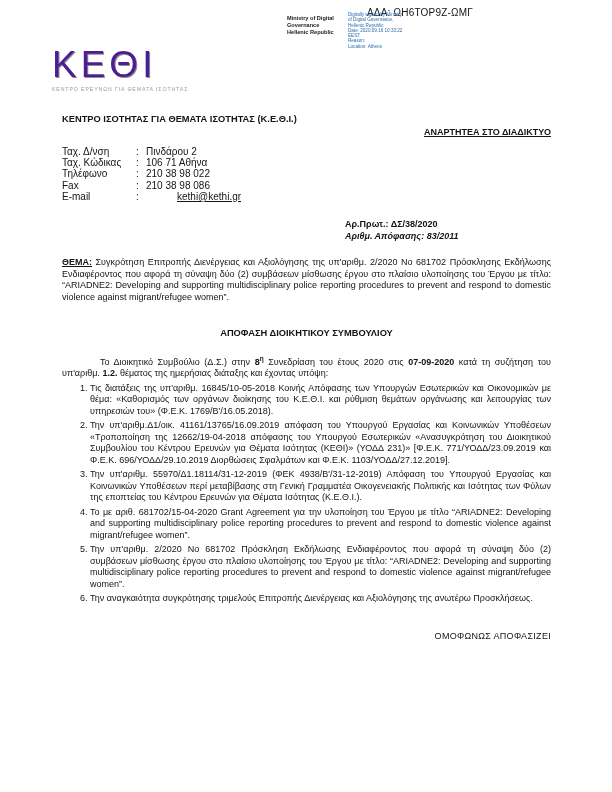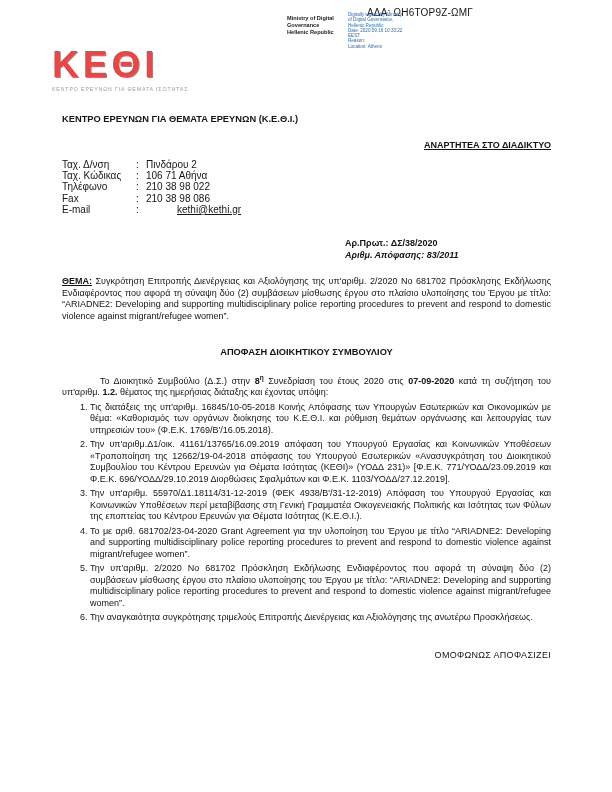--- a/index.html
+++ b/index.html
@@ -4,31 +4,31 @@
 <style>
   html, body { margin:0; padding:0; background:#ffffff; }
   .page {
     position:relative; width:612px; height:792px; background:#ffffff;
     font-family:"Liberation Sans", sans-serif; color:#141414; overflow:hidden;
   }
   .ada { position:absolute; top:7px; left:367px; font-size:10px; letter-spacing:.2px; }
   .ministry { position:absolute; top:15px; left:287px; width:60px; font-size:5.6px; font-weight:bold; line-height:6.8px; color:#1a1a1a; }
   .sig { position:absolute; top:12px; left:348px; width:120px; font-size:4.6px; line-height:5.3px; color:#2e6db4; }
   .logo { position:absolute; top:46px; left:52px; width:140px; }
-  .logo-main { font-size:37px; font-weight:bold; color:#ef4444; letter-spacing:4px; line-height:37px; text-shadow:1px 1px 0 #8d8d8d; }
+  .logo-main { font-size:37px; font-weight:normal; color:#4c1d95; letter-spacing:4px; line-height:37px; text-shadow:1px 1px 0 #8d8d8d; }
   .logo-sub { font-size:5.2px; color:#9b9b9b; letter-spacing:.9px; margin-top:3px; white-space:nowrap; }
   .content { position:absolute; top:114px; left:62px; width:489px; font-size:9px; line-height:11.5px; }
   .org-title { font-weight:bold; font-size:9.3px; }
-  .anartitea { font-weight:bold; text-decoration:underline; text-align:right; margin-top:14px; }
+  .anartitea { font-weight:bold; text-decoration:underline; text-align:right; margin-top:1px; }
   table.contact { margin-top:8px; border-collapse:collapse; }
   table.contact td { font-size:10px; line-height:11.2px; padding:0; vertical-align:top; }
   table.contact td.lbl { width:74px; }
   table.contact td.colon { width:10px; }
   .email { text-decoration:underline; color:#141414; cursor:pointer;padding-left:31px; }
-  .protocol { margin-left:283px; margin-top:23px; font-weight:bold; }
+  .protocol { margin-left:283px; margin-top:17px; font-weight:bold; }
   .protocol .line2 { font-style:italic; }
   .thema { margin:15px 0 0 0; text-align:justify; }
   .thema-label { font-weight:bold; text-decoration:underline; }
   .decision-title { margin-top:25px; text-align:center; font-weight:bold; font-size:9.3px; }
   .intro { margin:17px 0 0 0; text-align:justify; text-indent:38px; }
   ol.list { margin:3px 0 0 0; padding-left:28px; }
   ol.list li { text-align:justify; margin:0 0 3px 0; }
   .final { margin-top:26px; text-align:right; font-weight:normal; letter-spacing:.3px; }
   sup { font-size:6.5px; vertical-align:super; line-height:0; }
 </style>
@@ -55,21 +55,21 @@
     <div>Location: Athens</div>
   </div>
 
   <div class="logo">
     <div class="logo-main">ΚΕΘΙ</div>
     <div class="logo-sub">ΚΕΝΤΡΟ ΕΡΕΥΝΩΝ ΓΙΑ ΘΕΜΑΤΑ ΙΣΟΤΗΤΑΣ</div>
   </div>
 
   <div class="content">
 
-    <div class="org-title">ΚΕΝΤΡΟ ΕΡΕΥΝΩΝ ΓΙΑ ΘΕΜΑΤΑ ΕΡΕΥΝΩΝ (Κ.Ε.Θ.Ι.)</div>
+    <div class="org-title">ΚΕΝΤΡΟ ΙΣΟΤΗΤΑΣ ΓΙΑ ΘΕΜΑΤΑ ΙΣΟΤΗΤΑΣ (Κ.Ε.Θ.Ι.)</div>
 
     <div class="anartitea">ΑΝΑΡΤΗΤΕΑ ΣΤΟ ΔΙΑΔΙΚΤΥΟ</div>
 
     <table class="contact">
       <tbody>
           <tr>
         <td class="lbl">Ταχ. Δ/νση</td>
         <td class="colon">:</td>
         <td>Πινδάρου 2</td>
       </tr>
@@ -106,21 +106,21 @@
     <p class="thema"><span class="thema-label">ΘΕΜΑ:</span><span> Συγκρότηση Επιτροπής Διενέργειας και Αξιολόγησης της υπ'αριθμ. 2/2020 Νο 681702 Πρόσκλησης Εκδήλωσης Ενδιαφέροντος που αφορά τη σύναψη δύο (2) συμβάσεων μίσθωσης έργου στο πλαίσιο υλοποίησης του Έργου με τίτλο: “ARIADNE2: Developing and supporting multidisciplinary police reporting procedures to prevent and respond to domestic violence against migrant/refugee women”.</span></p>
 
     <div class="decision-title">ΑΠΟΦΑΣΗ ΔΙΟΙΚΗΤΙΚΟΥ ΣΥΜΒΟΥΛΙΟΥ</div>
 
     <p class="intro"><span>Το Διοικητικό Συμβούλιο (Δ.Σ.) στην </span><b><span>8</span><sup>η</sup></b><span> Συνεδρίαση του έτους 2020 στις </span><b>07-09-2020</b><span> κατά τη συζήτηση του υπ'αριθμ. </span><b>1.2.</b><span> θέματος της ημερήσιας διάταξης και έχοντας υπόψη:</span></p>
 
     <ol class="list">
       <li>Τις διατάξεις της υπ'αριθμ. 16845/10-05-2018 Κοινής Απόφασης των Υπουργών Εσωτερικών και Οικονομικών με θέμα: «Καθορισμός των οργάνων διοίκησης του Κ.Ε.Θ.Ι. και ρύθμιση θεμάτων οργάνωσης και λειτουργίας των υπηρεσιών του» (Φ.Ε.Κ. 1769/Β'/16.05.2018).</li>
       <li>Την υπ'αριθμ.Δ1/οικ. 41161/13765/16.09.2019 απόφαση του Υπουργού Εργασίας και Κοινωνικών Υποθέσεων «Τροποποίηση της 12662/19-04-2018 απόφασης του Υπουργού Εσωτερικών «Ανασυγκρότηση του Διοικητικού Συμβουλίου του Κέντρου Ερευνών για Θέματα Ισότητας (ΚΕΘΙ)» (ΥΟΔΔ 231)» [Φ.Ε.Κ. 771/ΥΟΔΔ/23.09.2019 και Φ.Ε.Κ. 696/ΥΟΔΔ/29.10.2019 Διορθώσεις Σφαλμάτων και Φ.Ε.Κ. 1103/ΥΟΔΔ/27.12.2019].</li>
       <li>Την υπ'αριθμ. 55970/Δ1.18114/31-12-2019 (ΦΕΚ 4938/Β'/31-12-2019) Απόφαση του Υπουργού Εργασίας και Κοινωνικών Υποθέσεων περί μεταβίβασης στη Γενική Γραμματέα Οικογενειακής Πολιτικής και Ισότητας των Φύλων της εποπτείας του Κέντρου Ερευνών για Θέματα Ισότητας (Κ.Ε.Θ.Ι.).</li>
-      <li>Το με αριθ. 681702/23-04-2020 Grant Agreement για την υλοποίηση του Έργου με τίτλο “ARIADNE2: Developing and supporting multidisciplinary police reporting procedures to prevent and respond to domestic violence against migrant/refugee women”.</li>
+      <li>Το με αριθ. 681702/15-04-2020 Grant Agreement για την υλοποίηση του Έργου με τίτλο “ARIADNE2: Developing and supporting multidisciplinary police reporting procedures to prevent and respond to domestic violence against migrant/refugee women”.</li>
       <li>Την υπ'αριθμ. 2/2020 Νο 681702 Πρόσκληση Εκδήλωσης Ενδιαφέροντος που αφορά τη σύναψη δύο (2) συμβάσεων μίσθωσης έργου στο πλαίσιο υλοποίησης του Έργου με τίτλο: “ARIADNE2: Developing and supporting multidisciplinary police reporting procedures to prevent and respond to domestic violence against migrant/refugee women”.</li>
       <li>Την αναγκαιότητα συγκρότησης τριμελούς Επιτροπής Διενέργειας και Αξιολόγησης της ανωτέρω Προσκλήσεως.</li>
     </ol>
 
     <div class="final">ΟΜΟΦΩΝΩΣ ΑΠΟΦΑΣΙΖΕΙ</div>
 
   </div>
 </div>
 
 </body></html>

